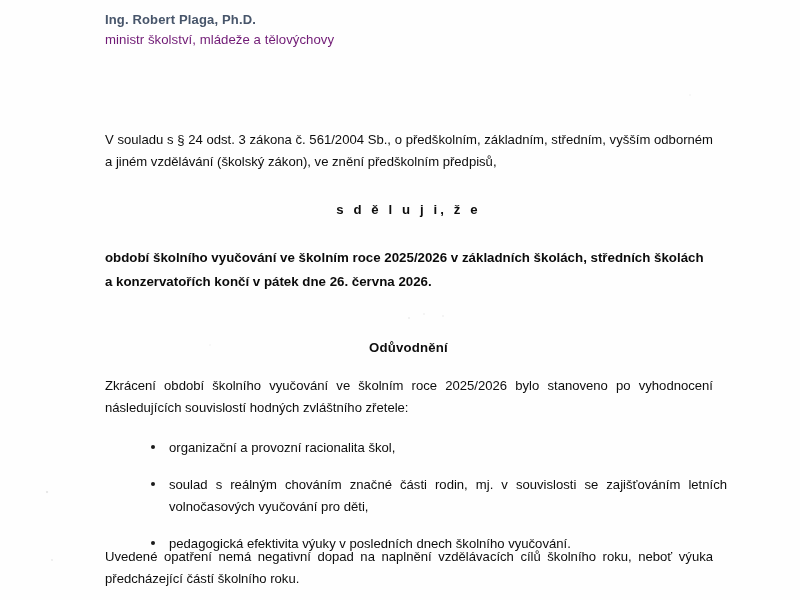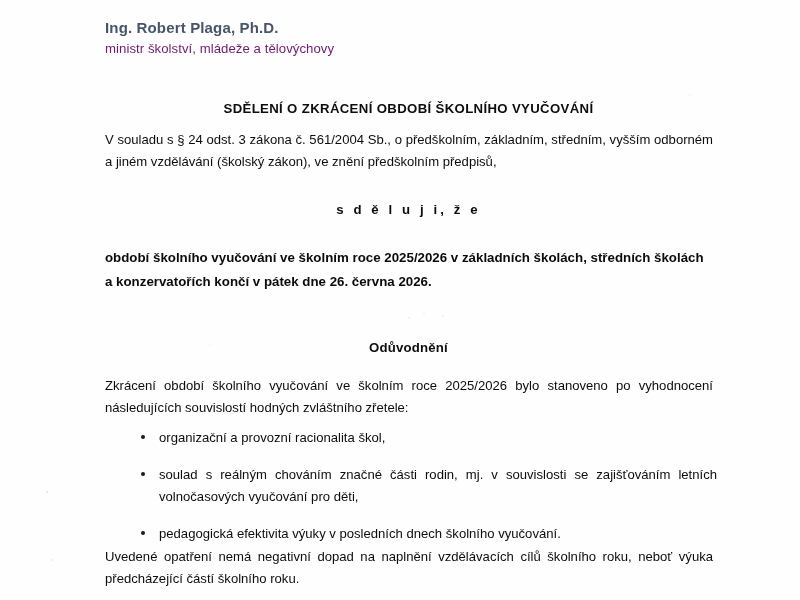--- a/index.html
+++ b/index.html
@@ -42,26 +42,26 @@
   }
 
   
   .letterhead {
     position: absolute;
     left: 105px;
     top: 12px;
     width: 607px;
   }
   .lh-name {
-    font-size: 15px;
+    font-size: 13px;
     font-weight: bold;
     color: #47556a;
     letter-spacing: 0.15px;
     line-height: 1.2;
-    margin: 7px 0 4px 0;
+    margin: 0 0 4px 0;
   }
   .lh-role {
     font-size: 13.2px;
     font-weight: normal;
     color: #701a75;
     letter-spacing: 0.05px;
     line-height: 1.2;
     margin: 0;
   }
 
@@ -141,21 +141,21 @@
     text-align: justify;
     color: #0d0d0d;
   }
 
   
   .bullets {
     position: absolute;
     left: 105px;
     top: 423px;
     width: 608px;
-    margin: 4px;
+    margin: 14px;
     padding: 0;
     list-style: none;
   }
   .bullet-item {
     position: relative;
     padding-left: 50px;
     margin-bottom: 15px;
     font-size: 13.1px;
     line-height: 22px;
     text-align: justify;
@@ -204,21 +204,20 @@
 
 <div class="page">
 
   <div class="scan-noise"></div>
 
   <div class="letterhead">
     <div class="lh-name">Ing. Robert Plaga, Ph.D.</div>
     <div class="lh-role">ministr školství, mládeže a tělovýchovy</div>
   </div>
 
-  <div class="doc-title">SDĚLENÍ O ZKRÁCENÍ OBDOBÍ ŠKOLNÍHO VYUČOVÁNÍ</div>
 
   <div class="p-intro">
     <span class="jline">V souladu s § 24 odst. 3 zákona č. 561/2004 Sb., o předškolním, základním, středním, vyšším odborném</span>
     <span class="jline-end">a jiném vzdělávání (školský zákon), ve znění předškolním předpisů,</span>
   </div>
 
   <div class="declare">s d ě l u j i,  ž e</div>
 
   <div class="p-statement">
     <span class="jline-end">období školního vyučování ve školním roce 2025/2026 v základních školách, středních školách</span>

